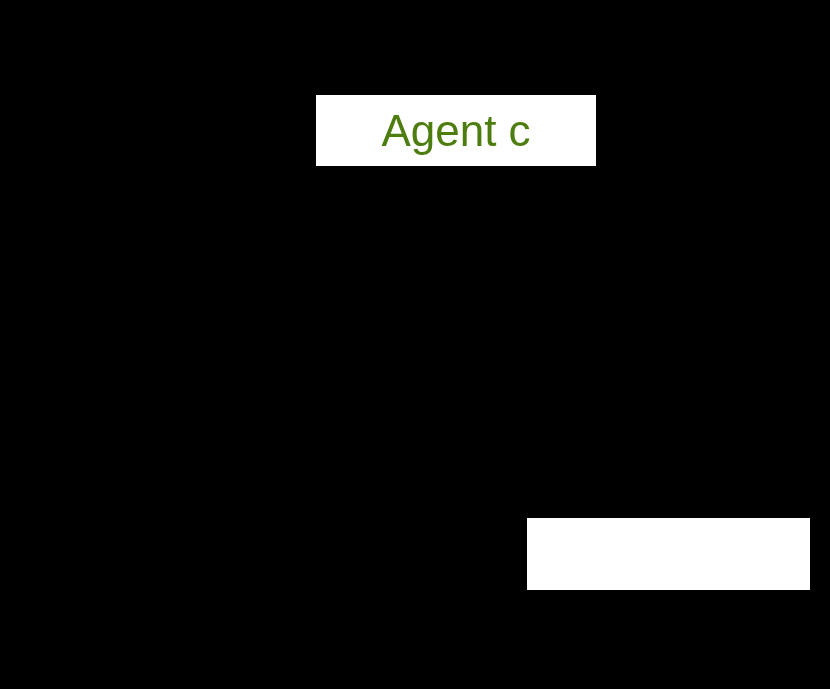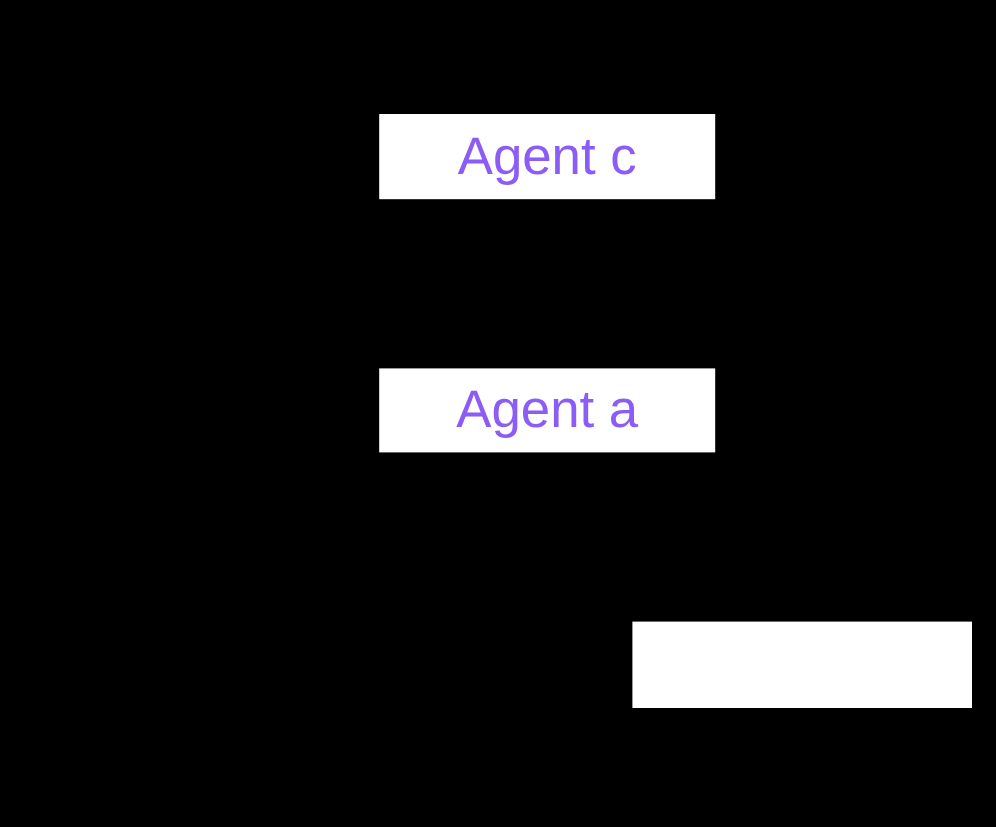--- a/index.html
+++ b/index.html
@@ -22,21 +22,21 @@
   .node-box {
     position: absolute;
     box-sizing: border-box;
     background: #ffffff;
     display: flex;
     align-items: center;
     justify-content: center;
     overflow: hidden;
   }
   .node-label {
-    color: #8b5cf6;
+    color: #4d7c0f;
     font-family: "Liberation Sans", sans-serif;
     font-size: 44px;
     line-height: 1;
     font-weight: 400;
     letter-spacing: 0px;
     white-space: nowrap;
     text-align: center;
   }
   
   #node-agent-c {
@@ -66,22 +66,19 @@
 </style>
 </head>
 <body>
 
 <div id="diagram-canvas">
 
   <div class="node-box" id="node-agent-c">
     <span class="node-label">Agent c</span>
   </div>
 
-  <div class="node-box" id="node-agent-a">
-    <span class="node-label">Agent a</span>
-  </div>
 
 
   <div class="node-box" id="node-blank">
     <span class="node-label"></span>
   </div>
 
 </div>
 
 </body></html>

